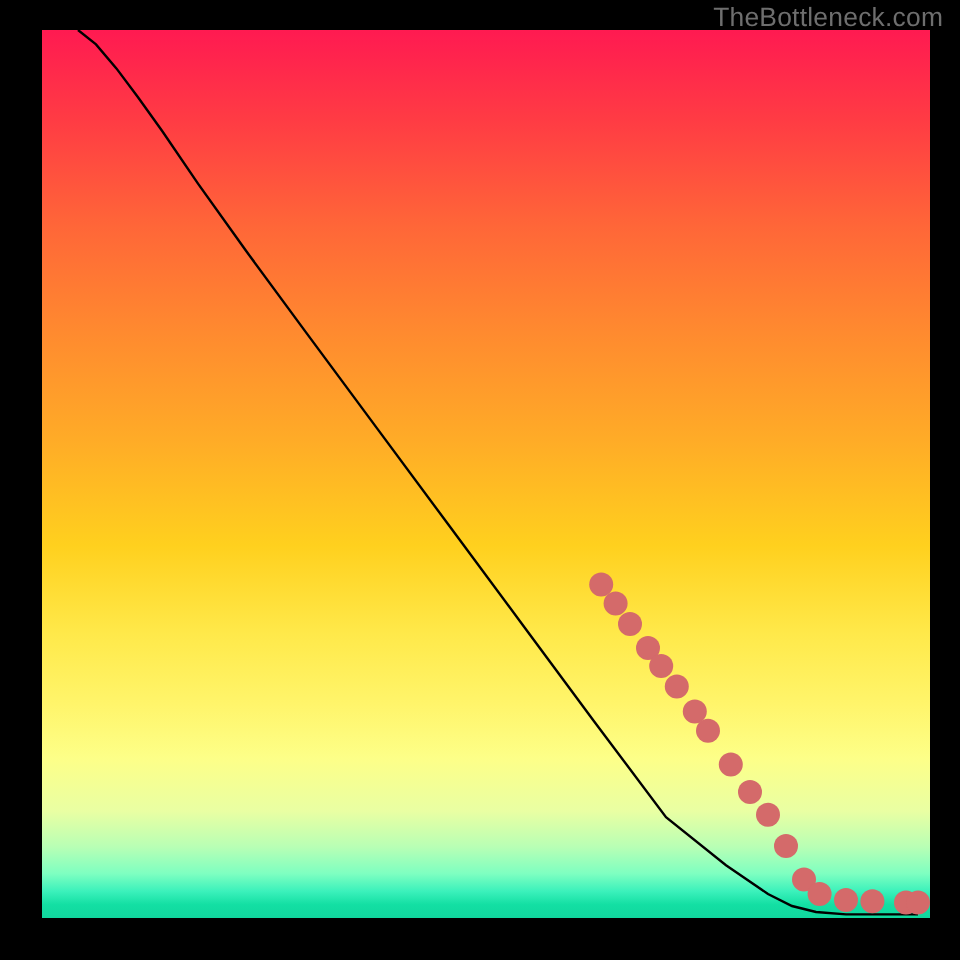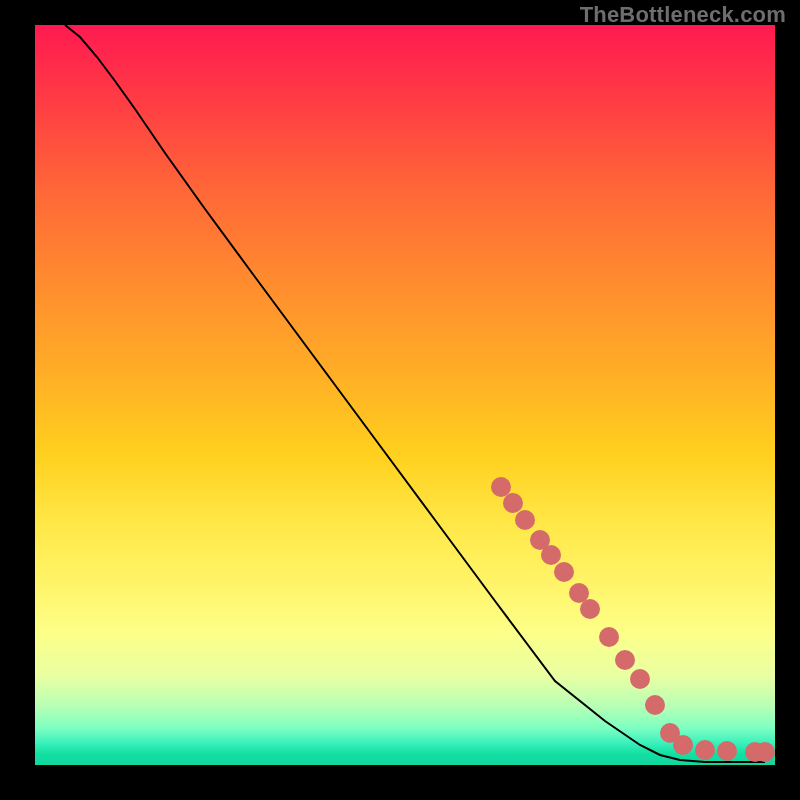--- a/index.html
+++ b/index.html
@@ -51,21 +51,21 @@
     width: 740px;
     height: 740px;
     pointer-events: none;
   }
   .watermark {
     position: absolute;
     top: 2px;
     right: 14px;
     color: #6e6e6e;
     font-size: 22px;
-    font-weight: 700;
+    font-weight: 400;
     letter-spacing: 0.2px;
   }
 </style>
 </head>
 <body>
 
 <div class="frame">
   <div class="plot">
     <svg class="curve" viewBox="0 0 740 740" preserveAspectRatio="none">
       <g>

